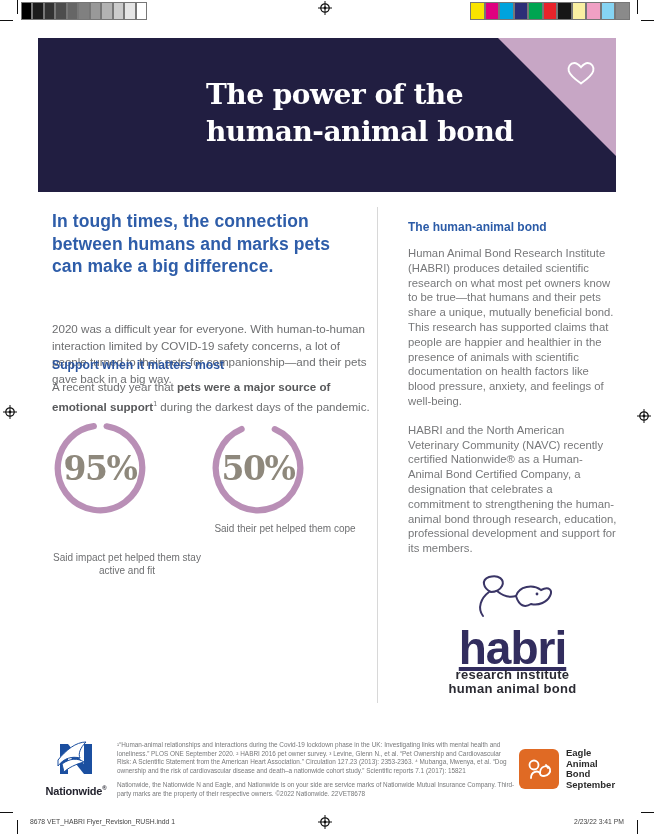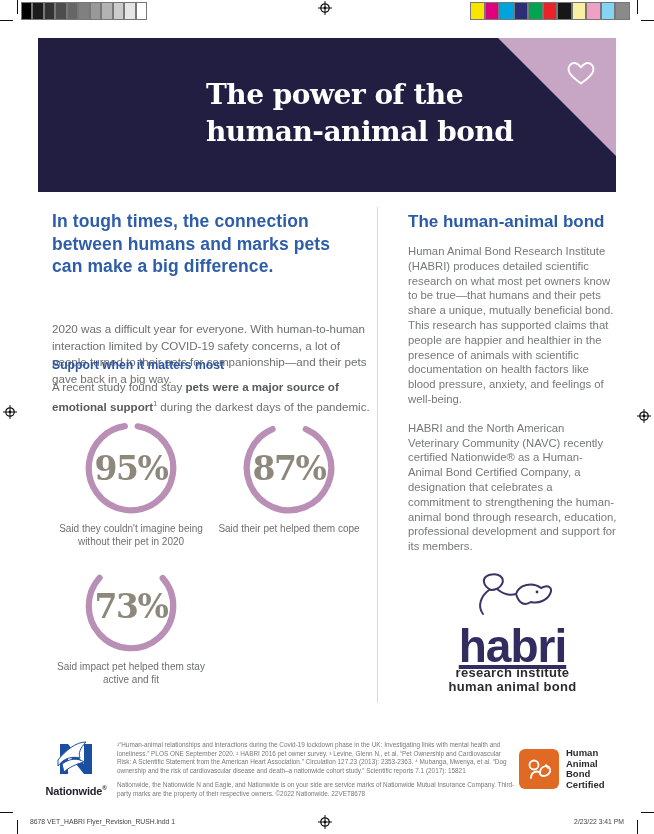--- a/index.html
+++ b/index.html
@@ -37,34 +37,34 @@
       font-size:11.6px;line-height:16.5px;margin-top:31px;}
   .support-heading{position:absolute;left:52px;top:358px;color:#2b559f;
       font-size:12.2px;font-weight:bold;}
   .support-text{position:absolute;left:52px;top:378px;width:318px;color:#6d6e70;
       font-size:11.6px;line-height:17px;}
   .support-text strong{color:#58595b;}
   .support-text sup{font-size:7px;}
 
   .stats-grid{position:absolute;left:52px;top:420px;width:316px;
       display:grid;grid-template-columns:1fr 1fr;row-gap:10px;}
-  .stat-cell{display:flex;flex-direction:column;align-items:center;}
+  .stat-cell{display:flex;flex-direction:column;}
   .stat-ring-wrap{position:relative;width:96px;height:96px;}
   .stat-number{position:absolute;left:0;top:0;width:96px;height:96px;display:flex;
       align-items:center;justify-content:center;color:#8e887c;
       font-family:"DejaVu Serif","Liberation Serif",serif;font-weight:bold;
       font-size:33px;letter-spacing:-1.5px;}
   .stat-caption{margin-top:6px;width:150px;text-align:center;color:#6e6f71;
       font-size:10px;line-height:13px;}
 
   .divider{position:absolute;left:377px;top:207px;width:1px;height:496px;background:#d8d8d8;}
 
   
   .right-col{position:absolute;left:408px;top:212px;width:209px;}
-  .bond-heading{color:#2b5ba7;font-size:17px;font-weight:bold;margin:0 0 12px 0;}
+  .bond-heading{color:#2b5ba7;font-size:12px;font-weight:bold;margin:8px 0 12px 0;}
   .bond-para{color:#77787a;font-size:11.3px;line-height:14.8px;margin:0 0 14px 0;}
   .habri-logo{margin-top:16px;text-align:center;}
   .habri-word{font-family:"Liberation Sans",sans-serif;font-weight:bold;color:#322d5e;
       font-size:46px;line-height:40px;letter-spacing:-1px;text-decoration:underline;}
   .habri-tag{color:#2b2b33;font-size:13px;line-height:14px;font-weight:bold;letter-spacing:0.3px;}
 
   
   .nw-logo{position:absolute;left:40px;top:740px;width:72px;text-align:center;}
   .nw-word{margin-top:3px;color:#23232e;font-weight:bold;font-size:11px;letter-spacing:-0.2px;}
   .nw-word sup{font-size:6px;}
@@ -154,40 +154,36 @@
     <div class="header-title">The power of the
 human-animal bond</div>
   </div>
 
   <div class="intro-heading">In tough times, the connection
 between humans and marks pets
 can make a big difference.</div>
   <div class="intro-body">2020 was a difficult year for everyone. With human-to-human interaction limited by COVID-19 safety concerns, a lot of people turned to their pets for companionship—and their pets gave back in a big way.</div>
   <div class="support-heading">Support when it matters most</div>
   <div class="support-text">
-    <span>A recent study found stay </span><strong>pets were a major source of emotional support</strong><sup>1</sup><span> during the darkest days of the pandemic.</span>
+    <span>A recent study year that </span><strong>pets were a major source of emotional support</strong><sup>1</sup><span> during the darkest days of the pandemic.</span>
   </div>
 
   <div class="stats-grid" id="stats-grid">
       <div class="stat-cell">
         <div class="stat-ring-wrap"><svg width="96" height="96" viewBox="0 0 100 100">
             <circle cx="50" cy="50" r="44" fill="none" stroke="#b98fb6" stroke-width="6.5" stroke-linecap="round" stroke-dasharray="262.63714584010665 13.823007675795111" transform="rotate(-81 50 50)"></circle>
           </svg><div class="stat-number">95%</div></div>
-        <div class="stat-caption">Said they couldn't imagine being without their pet in 2020</div>
       </div>
       <div class="stat-cell">
         <div class="stat-ring-wrap"><svg width="96" height="96" viewBox="0 0 100 100">
             <circle cx="50" cy="50" r="44" fill="none" stroke="#b98fb6" stroke-width="6.5" stroke-linecap="round" stroke-dasharray="240.52033355883452 35.93981995706724" transform="rotate(-66.6 50 50)"></circle>
-          </svg><div class="stat-number">87%</div></div>
+          </svg><div class="stat-number">50%</div></div>
         <div class="stat-caption">Said their pet helped them cope</div>
       </div>
       <div class="stat-cell">
-        <div class="stat-ring-wrap"><svg width="96" height="96" viewBox="0 0 100 100">
-            <circle cx="50" cy="50" r="44" fill="none" stroke="#b98fb6" stroke-width="6.5" stroke-linecap="round" stroke-dasharray="201.8159120666083 74.64424144929347" transform="rotate(-41.4 50 50)"></circle>
-          </svg><div class="stat-number">73%</div></div>
         <div class="stat-caption">Said impact pet helped them stay active and fit</div>
       </div>
     </div>
 
   <div class="divider"></div>
 
   <div class="right-col">
     <h3 class="bond-heading">The human-animal bond</h3>
     <p class="bond-para">Human Animal Bond Research Institute (HABRI) produces detailed scientific research on what most pet owners know to be true—that humans and their pets share a unique, mutually beneficial bond. This research has supported claims that people are happier and healthier in the presence of animals with scientific documentation on health factors like blood pressure, anxiety, and feelings of well-being.</p>
     <p class="bond-para">HABRI and the North American Veterinary Community (NAVC) recently certified Nationwide® as a Human-Animal Bond Certified Company, a designation that celebrates a commitment to strengthening the human-animal bond through research, education, professional development and support for its members.</p>
@@ -229,23 +225,23 @@
       <svg width="30" height="30" viewBox="0 0 30 30">
         <g fill="none" stroke="#ffffff" stroke-width="1.8" stroke-linecap="round">
           <circle cx="10" cy="11" r="4.5"></circle>
           <path d="M7 24 C7 18 13 16 16 19"></path>
           <path d="M16 19 C16 12 24 10 26 15 C27 18 24 22 20 22 C18 22 16 21 16 19 Z"></path>
           <path d="M22 11 L24 14"></path>
         </g>
       </svg>
     </div>
     <div class="hab-badge-text" id="hab-badge-text">
-        <div>Human</div>
+        <div>Eagle</div>
         <div>Animal</div>
         <div>Bond</div>
-        <div>Certified</div>
+        <div>September</div>
       </div>
   </div>
 
   <div class="slug-left">8678 VET_HABRI Flyer_Revision_RUSH.indd   1</div>
   <div class="slug-right">2/23/22   3:41 PM</div>
 
 </div>
 
 </body></html>

